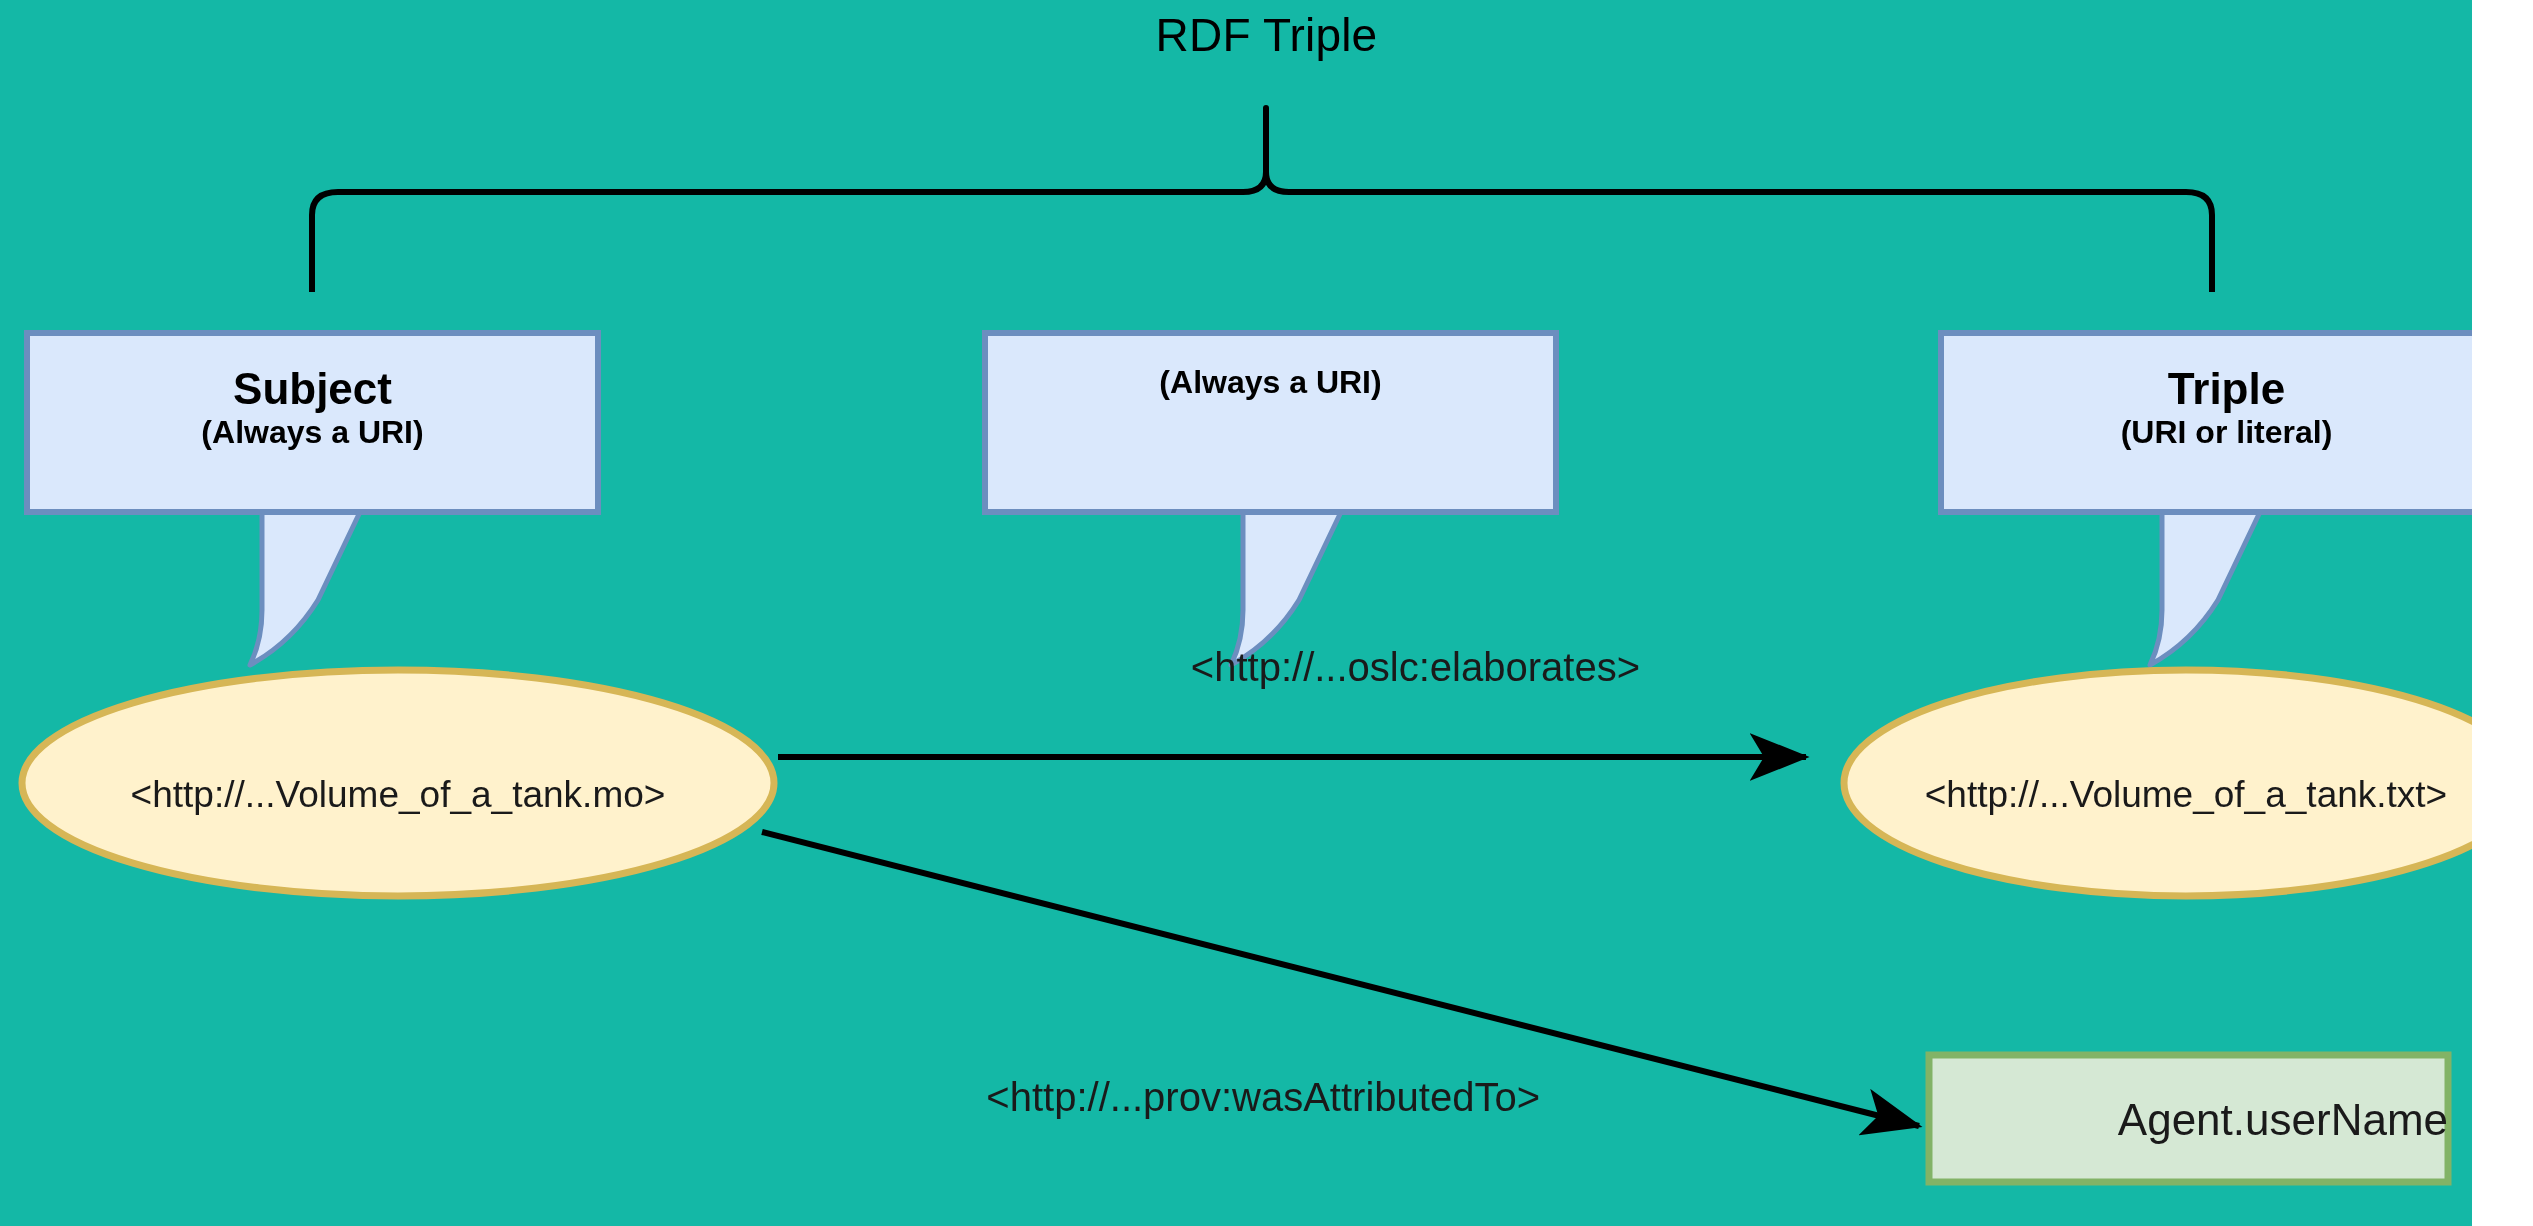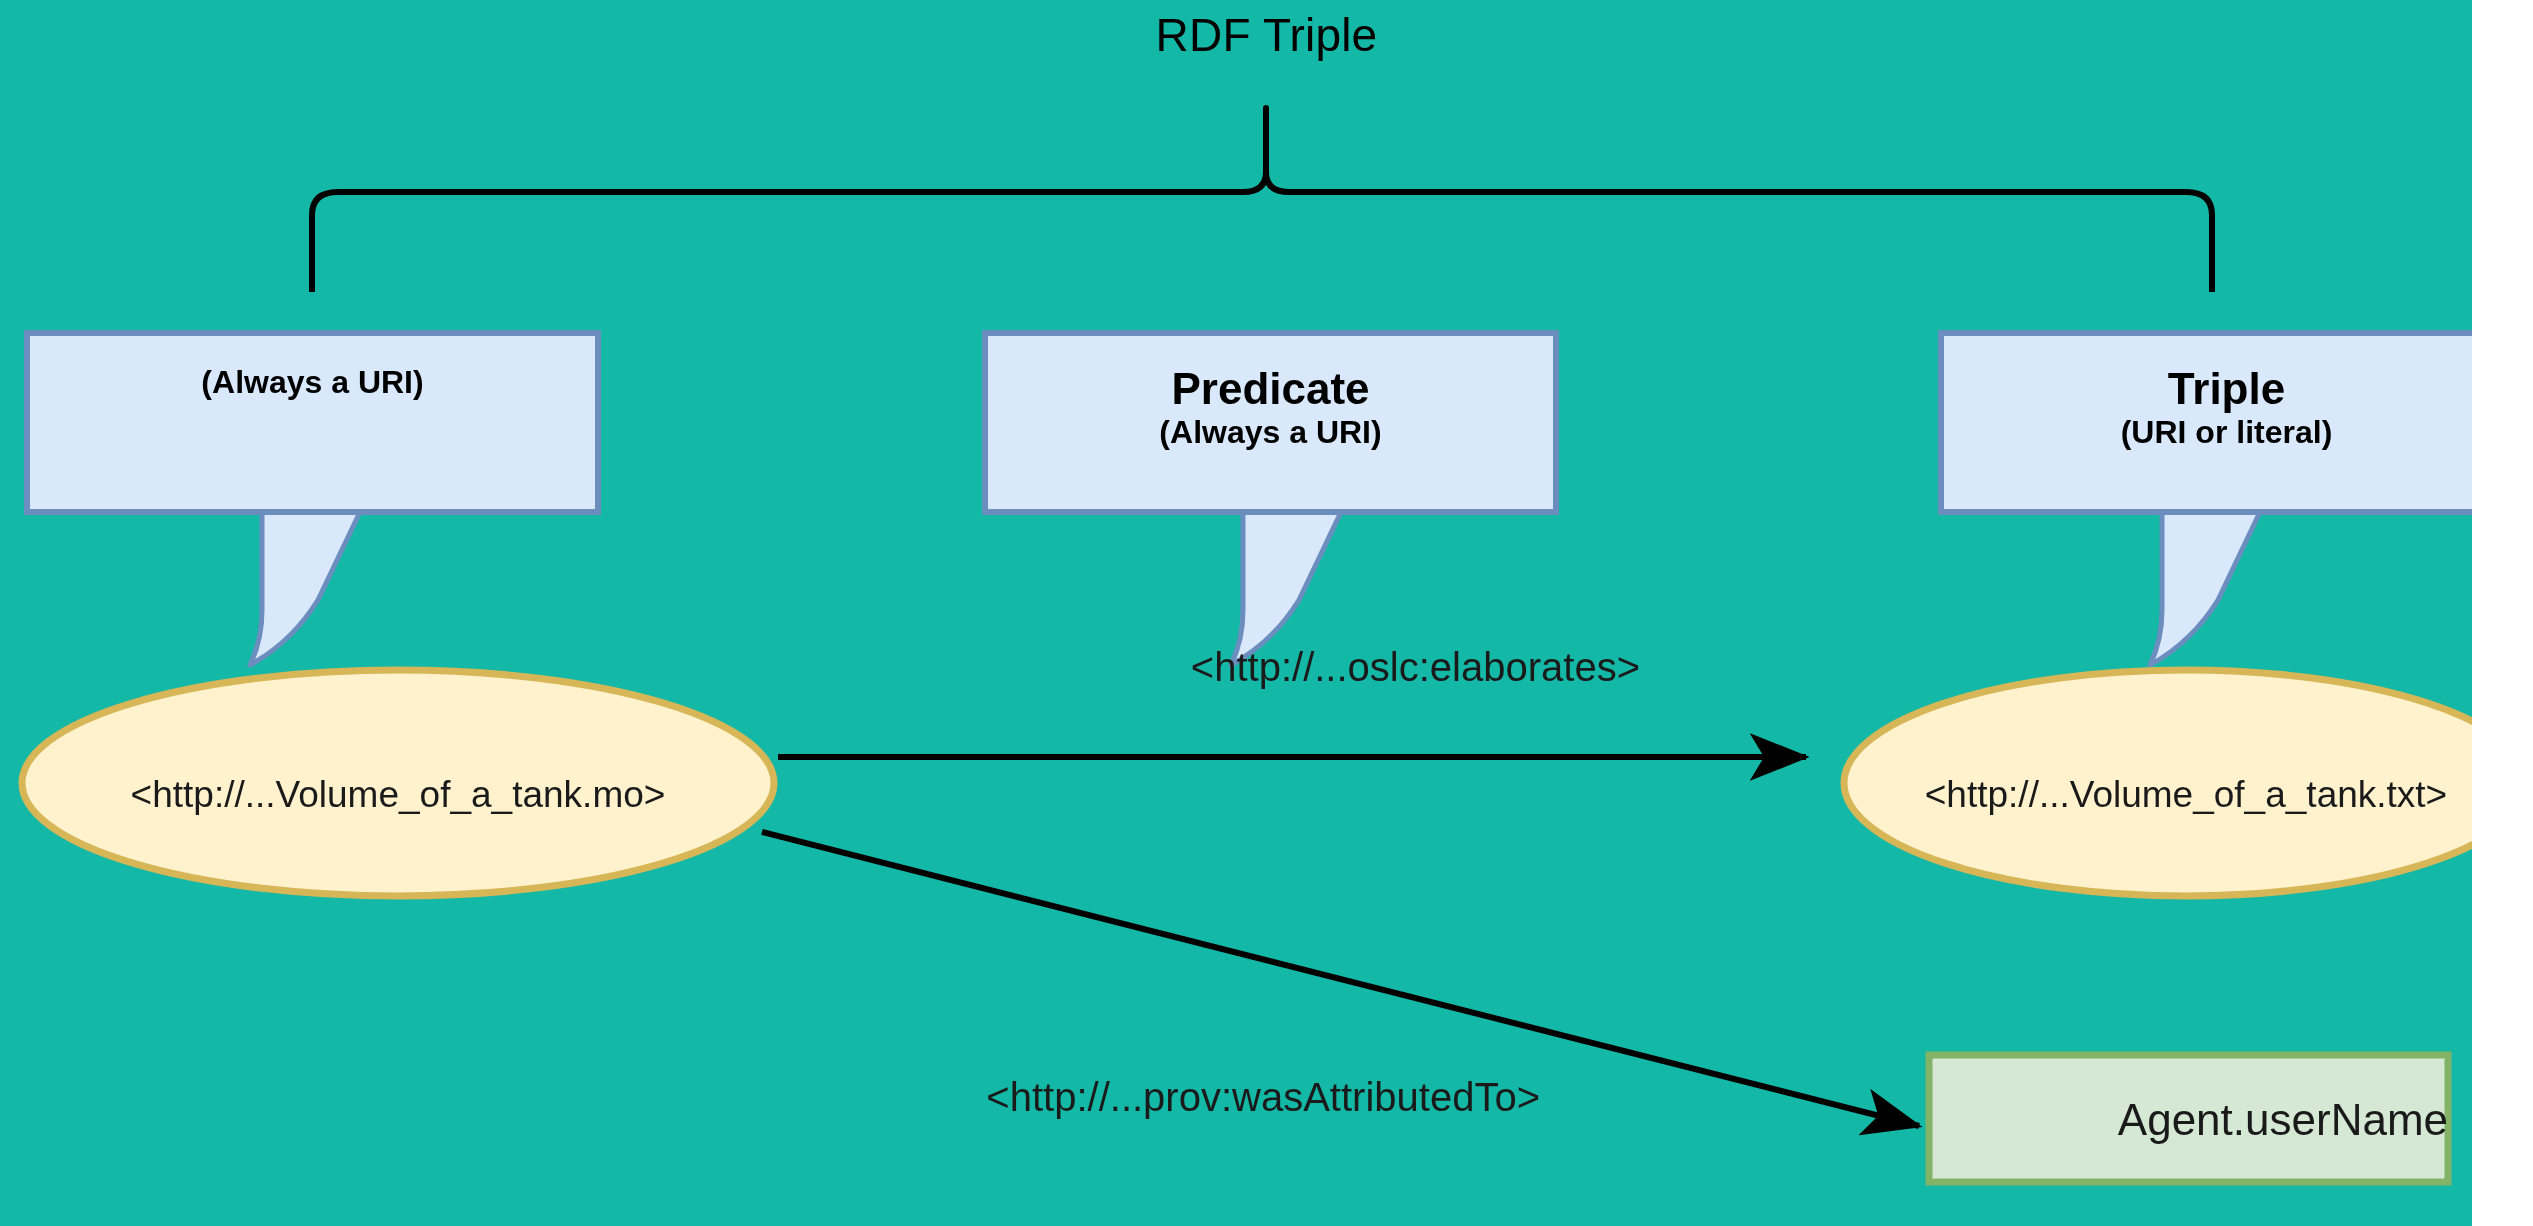--- a/index.html
+++ b/index.html
@@ -141,25 +141,25 @@
     <ellipse cx="398" cy="783" rx="376" ry="113" fill="#fff2cc" stroke="#d6b656" stroke-width="7"></ellipse>
 
     <ellipse cx="2186" cy="783" rx="342" ry="113" fill="#fff2cc" stroke="#d6b656" stroke-width="7"></ellipse>
 
     <rect x="1929" y="1055" width="519" height="127" fill="#d5e8d4" stroke="#82b366" stroke-width="7"></rect>
   </svg>
 
   <div class="txt diagram-title">RDF Triple</div>
 
   <div class="callout-label" style="left:27px; top:364px; width:571px;">
+    <span class="callout-title">Subject</span>
     <span class="callout-sub">(Always a URI)</span>
   </div>
 
   <div class="callout-label" style="left:985px; top:364px; width:571px;">
-    <span class="callout-title">Predicate</span>
     <span class="callout-sub">(Always a URI)</span>
   </div>
 
   <div class="callout-label" style="left:1941px; top:364px; width:571px;">
     <span class="callout-title">Triple</span>
     <span class="callout-sub">(URI or literal)</span>
   </div>
 
   <div class="node-label" style="left:22px; top:762px; width:752px;">&lt;http://...Volume_of_a_tank.mo&gt;</div>
 

